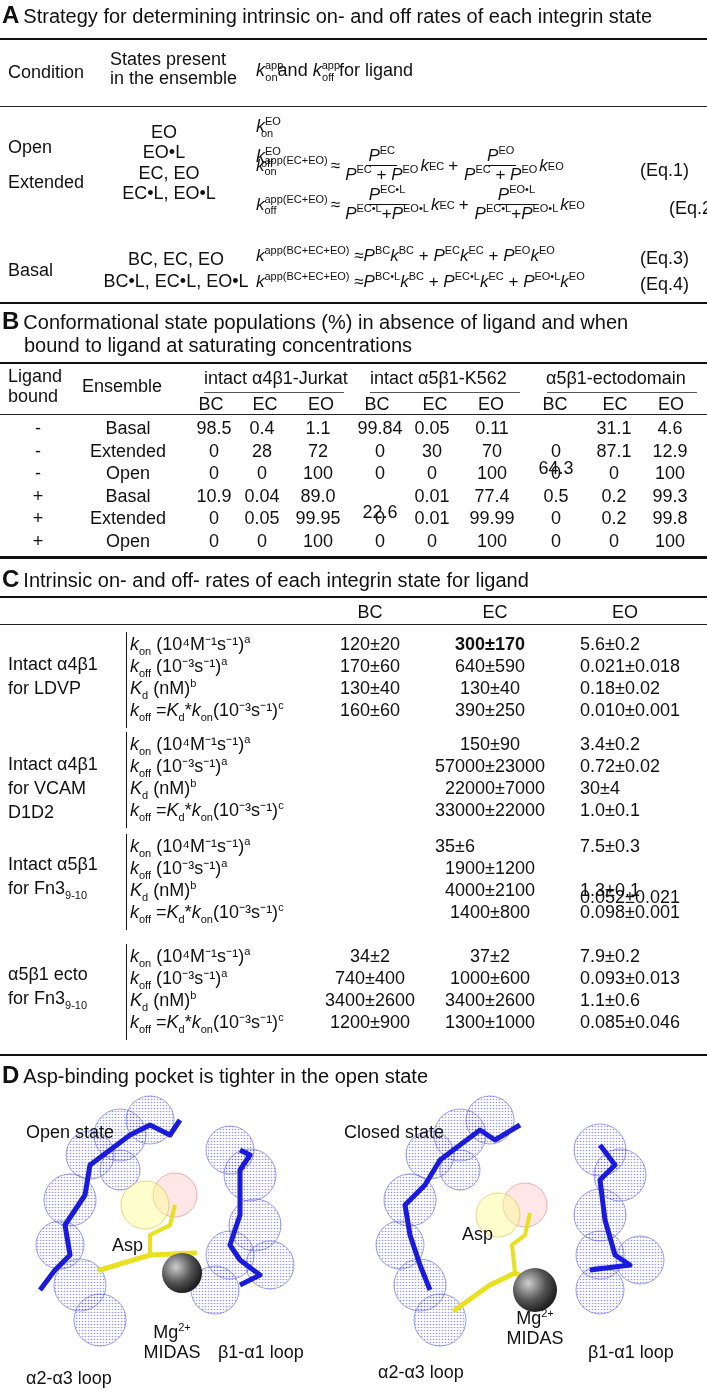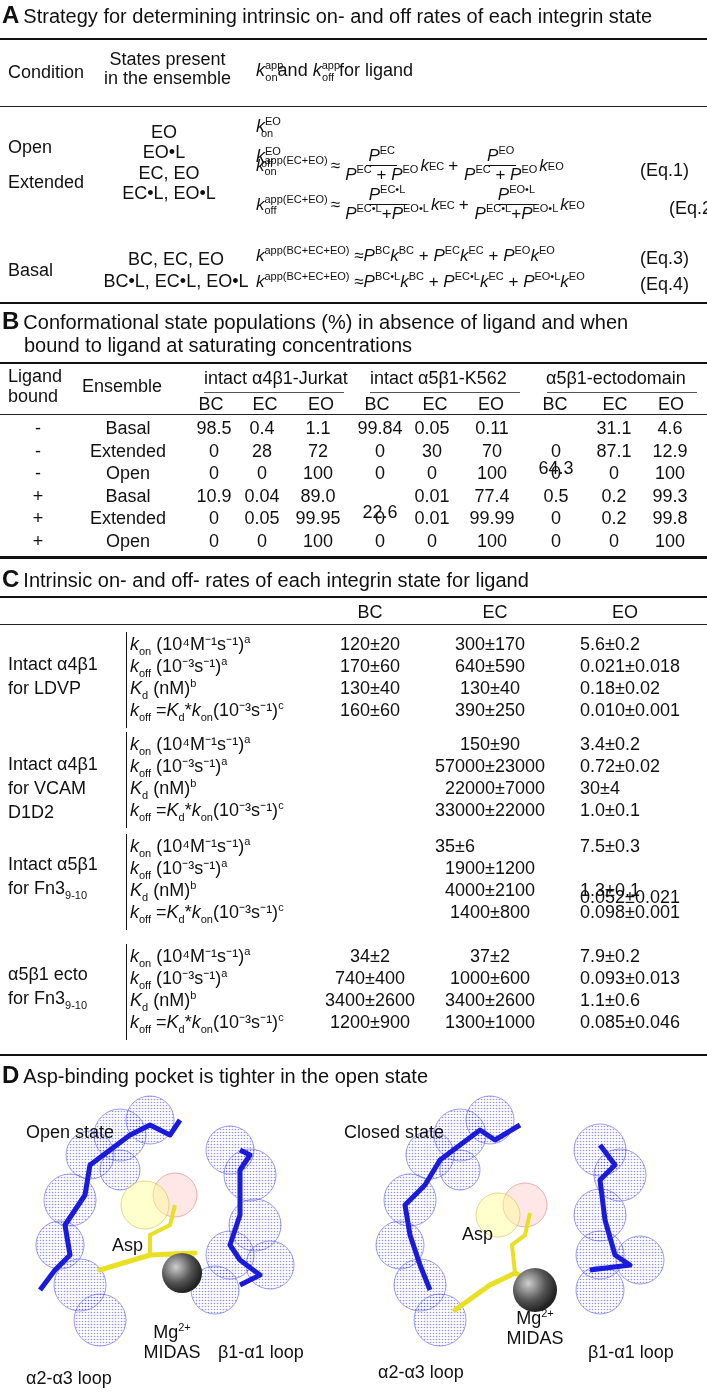--- a/index.html
+++ b/index.html
@@ -22,21 +22,21 @@
 </style>
 </head>
 <body>
 
 <div class="abs panel-title" style="left:2px;top:4px;">
   <span class="panel-letter">A</span><span>Strategy for determining  intrinsic on- and off rates of each integrin state</span>
 </div>
 <div class="rule" style="top:38px;width:707px;"></div>
 
 <div class="abs t" style="left:8px;top:62px;">Condition</div>
-<div class="abs t" style="left:104px;top:50px;line-height:19px;text-align:center;">
+<div class="abs t" style="left:110px;top:50px;line-height:19px;">
   <div>States present</div>
   <div>in the ensemble</div>
 </div>
 <div class="abs t" style="left:256px;top:60px;">
   <i class="k">k</i><sup>app</sup><sub style="margin-left:-18px">on</sub><span>and</span>
   <i class="k">k</i><sup>app</sup><sub style="margin-left:-18px">off</sub>
   <span>for ligand</span>
 </div>
 <div class="rule-thin" style="left:0;top:106px;width:707px;border-top:1.5px solid #222;"></div>
 
@@ -229,21 +229,21 @@
 <div class="abs t c" style="left:580px;width:90px;top:602px;">EO</div>
 <div class="rule-thin" style="left:0;top:624px;width:707px;border-top:1.5px solid #222;"></div>
 <div id="c-groups">
     <div class="abs t" style="left: 8px; top: 652px; line-height: 24px;">
       <div>Intact α4β1</div>
       <div><span>for LDVP</span></div>
     </div>
     <div class="vbar" style="left: 126px; top: 632px; height: 96px;"></div>
     <div class="abs t" style="left: 130px; top: 634px;"><i>k</i><sub>on</sub> <span>(10⁴M⁻¹s⁻¹)</span><sup>a</sup></div>
     <div class="abs t" style="left: 315px; top: 634px; width: 110px; text-align: center;">120±20</div>
-    <div class="abs t" style="left: 435px; top: 634px; width: 110px; text-align: center;">300±170</div>
+    <div class="abs t" style="left: 435px; top: 634px; width: 110px; text-align: center; font-weight: bold;">300±170</div>
     <div class="abs t" style="left: 580px; top: 634px;">5.6±0.2</div>
     <div class="abs t" style="left: 130px; top: 656px;"><i>k</i><sub>off</sub> <span>(10⁻³s⁻¹)</span><sup>a</sup></div>
     <div class="abs t" style="left: 315px; top: 656px; width: 110px; text-align: center;">170±60</div>
     <div class="abs t" style="left: 435px; top: 656px; width: 110px; text-align: center;">640±590</div>
     <div class="abs t" style="left: 580px; top: 656px;">0.021±0.018</div>
     <div class="abs t" style="left: 130px; top: 678px;"><i>K</i><sub>d</sub> <span>(nM)</span><sup>b</sup></div>
     <div class="abs t" style="left: 315px; top: 678px; width: 110px; text-align: center;">130±40</div>
     <div class="abs t" style="left: 435px; top: 678px; width: 110px; text-align: center;">130±40</div>
     <div class="abs t" style="left: 580px; top: 678px;">0.18±0.02</div>
     <div class="abs t" style="left: 130px; top: 700px;"><i>k</i><sub>off</sub> =<i>K</i><sub>d</sub>*<i>k</i><sub>on</sub>(10⁻³s⁻¹)<sup>c</sup></div>

